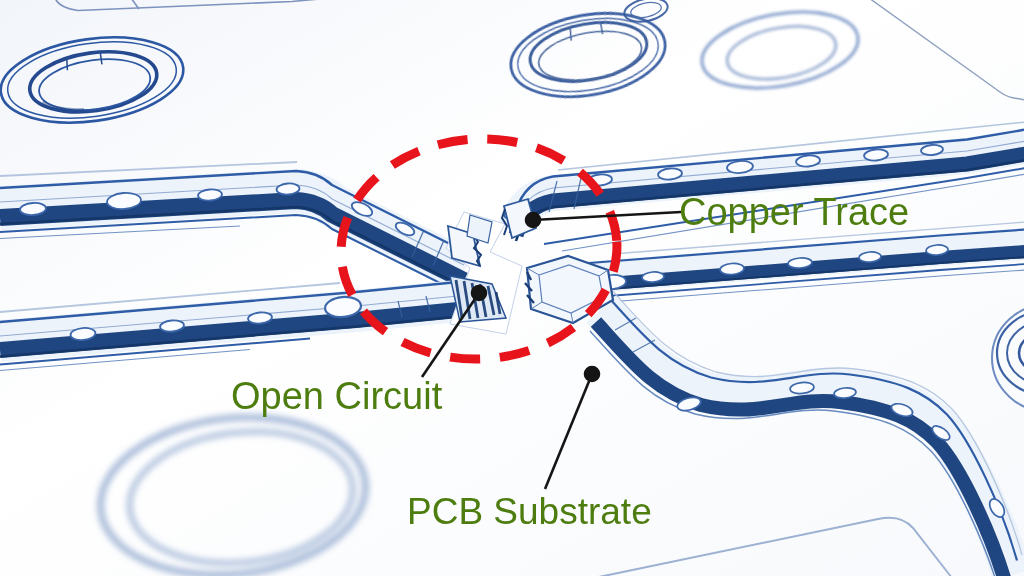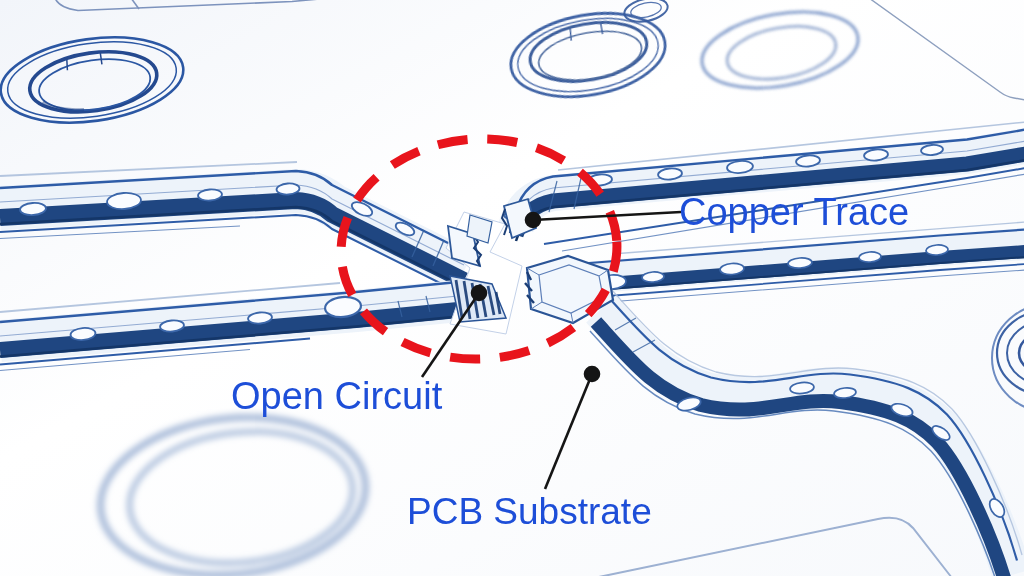--- a/index.html
+++ b/index.html
@@ -1,20 +1,20 @@
 <!DOCTYPE html>
 <html><head>
 <meta charset="utf-8">
 <style>
   html,body{margin:0;padding:0;background:#fff;}
   body{width:1024px;height:576px;overflow:hidden;position:relative;
        font-family:"Liberation Sans", sans-serif;}
   .stage{position:absolute;inset:0;width:1024px;height:576px;}
   svg{position:absolute;left:0;top:0;display:block;}
-  .callout{position:absolute;color:#1d4ed8;font-size:38px;line-height:1.0;
+  .callout{position:absolute;color:#4d7c0f;font-size:38px;line-height:1.0;
            white-space:nowrap;letter-spacing:0px;}
   .callout.copper{left:679px;top:193px;}
   .callout.open{left:231px;top:377px;}
   .callout.pcb{left:407px;top:493px;font-size:37px;}
 </style>
 </head>
 <body>
 
 <div class="stage">
 <svg width="1024" height="576" viewBox="0 0 1024 576">

